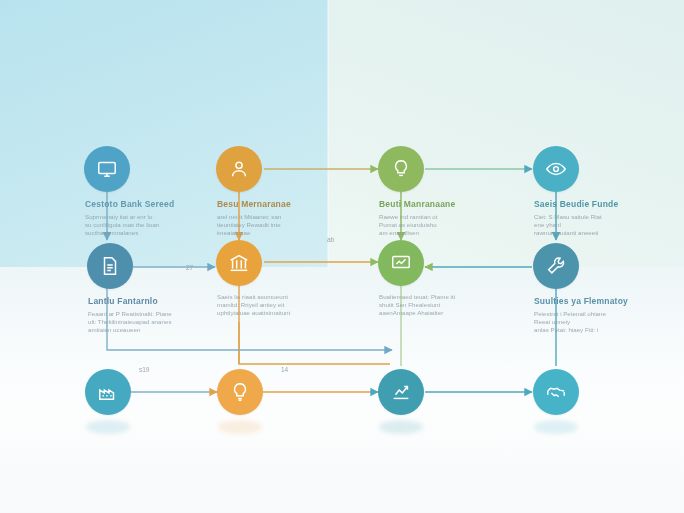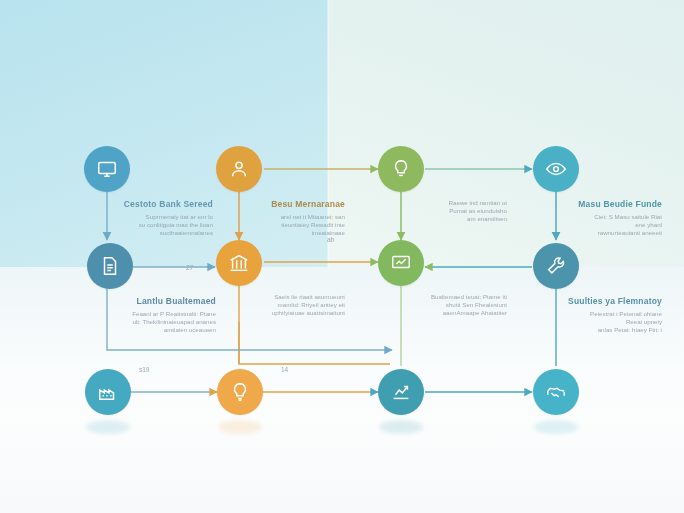--- a/index.html
+++ b/index.html
@@ -67,21 +67,20 @@
     align-items: center;
     justify-content: center;
     box-shadow: 0 1px 2px rgba(0,0,0,0.06);
   }
   .bubble svg { display: block; }
   .labels {
     position: absolute;
     top: 30px;
     width: 128px;
     left: -22px;
-    text-align: right;
   }
   .lbl-title {
     font-size: 8.5px;
     font-weight: bold;
     letter-spacing: 0.2px;
     line-height: 11px;
     margin-bottom: 3px;
     filter: blur(0.55px);
     opacity: 0.9;
   }
@@ -200,50 +199,51 @@
   </div>
 
   <div class="node" style="left:401px; top:169px;">
     <div class="bubble" style="background:#8fb95f;">
       <svg width="22" height="22" viewBox="0 0 24 24" fill="none" stroke="#ffffff" stroke-width="1.6">
         <path d="M12 3a6 6 0 0 0-3.5 10.8V16h7v-2.2A6 6 0 0 0 12 3z"></path>
         <path d="M10 19h4"></path>
       </svg>
     </div>
     <div class="labels">
+      <div class="lbl-title" style="color:#6f9a4b;">Beuti Manranaane</div>
       <div class="lbl-body" style="white-space:pre-line;">Raewe ind ramtian ot
 Pumat as eiunduisho
 am enarsilisen</div>
     </div>
   </div>
 
   <div class="node" style="left:556px; top:169px;">
     <div class="bubble" style="background:#49b0c6;">
       <svg width="22" height="22" viewBox="0 0 24 24" fill="none" stroke="#ffffff" stroke-width="1.6">
         <path d="M2 12s3.6-6 10-6 10 6 10 6-3.6 6-10 6-10-6-10-6z"></path>
         <circle cx="12" cy="12" r="2.6"></circle>
       </svg>
     </div>
     <div class="labels">
-      <div class="lbl-title" style="color:#3f8da0;">Masu Beudie Funde</div>
+      <div class="lbl-title" style="color:#3f8da0;">Saeis Beudie Funde</div>
       <div class="lbl-body" style="white-space:pre-line;">Ciet: S Masu saitule Riat
 ene yhanl
 rawnurteauianti aneeeti</div>
     </div>
   </div>
 
   <div class="node" style="left:110px; top:266px;">
     <div class="bubble" style="background:#4f8fae;">
       <svg width="22" height="22" viewBox="0 0 24 24" fill="none" stroke="#ffffff" stroke-width="1.6">
         <path d="M6 3h8l4 4v14H6z"></path>
         <path d="M9 11h6M9 14h6M9 17h4"></path>
       </svg>
     </div>
     <div class="labels">
-      <div class="lbl-title" style="color:#4c7f9b;">Lantlu Bualtemaed</div>
+      <div class="lbl-title" style="color:#4c7f9b;">Lantlu Fantarnlo</div>
       <div class="lbl-body" style="white-space:pre-line;">Feaanl ar P Reatistnalti: Ptane
 ult: Thekilininaieuapad ananes
 amtiaien uceaueen</div>
     </div>
   </div>
 
   <div class="node" style="left:239px; top:263px;">
     <div class="bubble" style="background:#e8a33d;">
       <svg width="22" height="22" viewBox="0 0 24 24" fill="none" stroke="#ffffff" stroke-width="1.6">
         <path d="M3 9l9-5 9 5"></path>

